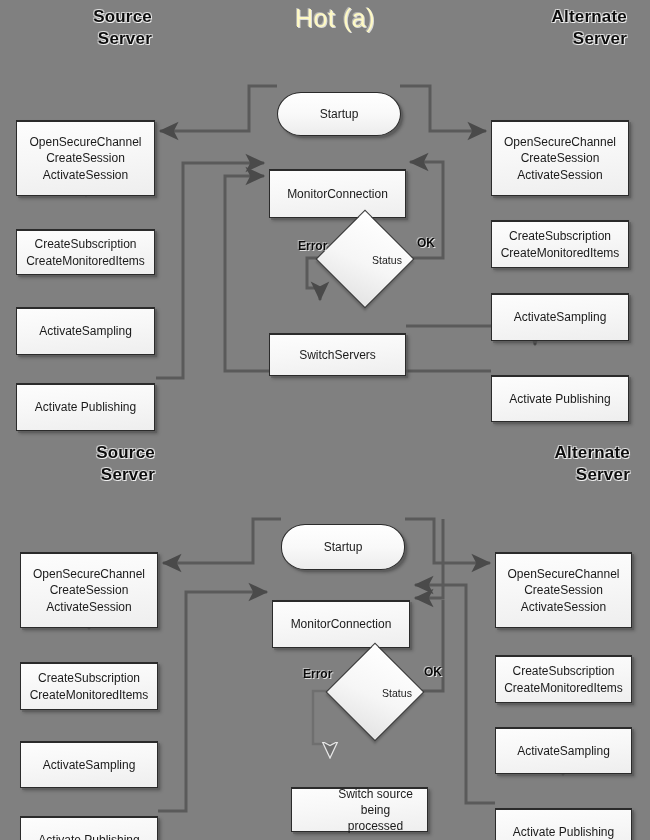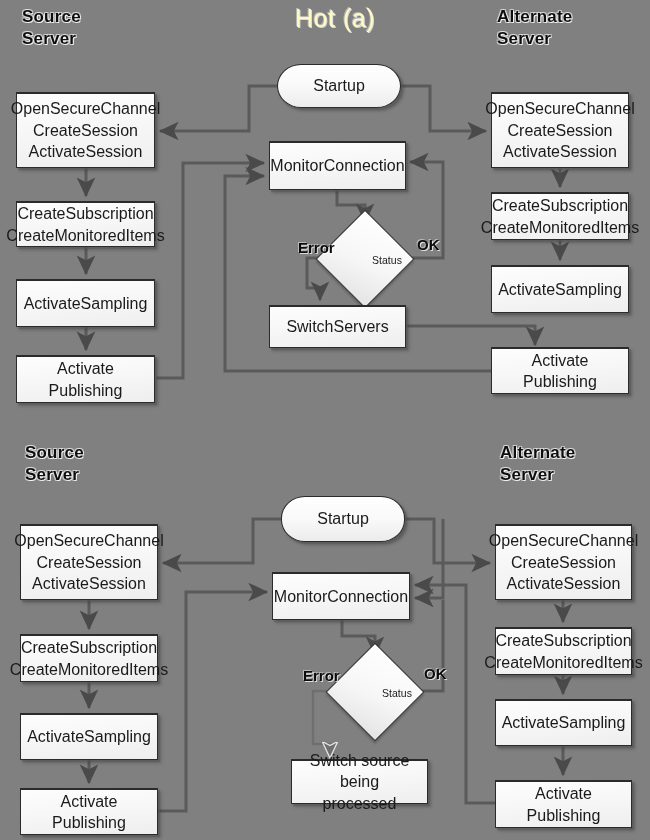--- a/index.html
+++ b/index.html
@@ -9,21 +9,21 @@
     font-family:"Liberation Sans", sans-serif;
     overflow:hidden;
     position:relative;
   }
   .stage{position:absolute;left:0;top:0;width:650px;height:840px;}
   svg.wires{position:absolute;left:0;top:0;width:650px;height:840px;pointer-events:none;}
 
   
   .col-head{
     position:absolute;
-    text-align:left;
+    text-align:right;
     font-weight:bold;
     color:#0d0d0d;
     line-height:1.30;
     letter-spacing:.2px;
     text-shadow:
        1px 1px 0 rgba(255,255,255,.85),
       -1px -1px 0 rgba(255,255,255,.55),
        1px -1px 0 rgba(255,255,255,.55),
       -1px 1px 0 rgba(255,255,255,.55);
   }
@@ -42,28 +42,29 @@
 
   
   .node{
     position:absolute;
     box-sizing:border-box;
     display:flex;
     align-items:center;
     justify-content:center;
     text-align:center;
     color:#1a1a1a;
-    font-size:16px;
+    font-size:12px;
     line-height:1.34;
     background:linear-gradient(175deg,#fdfdfd 0%,#f7f7f7 45%,#eeeeee 100%);
     border:1px solid #2b2b2b;
     border-top-width:2px;
     box-shadow:
       2px 2px 0 rgba(90,90,90,.55),
       3px 3px 3px rgba(40,40,40,.35);
+    margin-top: 28px;
   }
   .node .lines{display:block;padding:0 4px;}
   .node .lines em{display:block;font-style:normal;}
 
   .node.rounded{
     border-radius:24px/22px;
     border-width:1px;
     background:linear-gradient(180deg,#ffffff 0%,#f9f9f9 50%,#ececec 100%);
   }
 
@@ -83,21 +84,21 @@
   .diamond .dlabel{
     position:relative;
     font-size:10.5px;color:#1a1a1a;
     transform:translateY(1px);
     margin-left:44px;
   }
 
   
   .edge-label{
     position:absolute;
-    font-size:15px;
+    font-size:12px;
     font-weight:bold;
     color:#0a0a0a;
     text-shadow:
        1px 1px 0 rgba(255,255,255,.75),
       -1px -1px 0 rgba(255,255,255,.45);
     white-space:nowrap;
   }
 </style>
 </head>
 <body>
@@ -285,21 +286,21 @@
   </div>
 
   <div class="diamond" style="left:340px;top:657px;width:70px;height:70px;">
     <span class="dshape"></span>
     <span class="dlabel">Status</span>
   </div>
 
   <div class="edge-label" style="left:303px;top:667px;">Error</div>
   <div class="edge-label" style="left:424px;top:665px;">OK</div>
 
-  <div class="node" style="left:291px;top:759px;width:137px;height:45px;">
+  <div class="node" style="left:291px;top:759px;width:137px;height:45px;padding-left:32px;">
     <span class="lines">
       <em>Switch source being</em>
       <em>processed</em>
     </span>
   </div>
 
   <div class="node" style="left:20px;top:524px;width:138px;height:76px;">
     <span class="lines">
       <em>OpenSecureChannel</em>
       <em>CreateSession</em>

